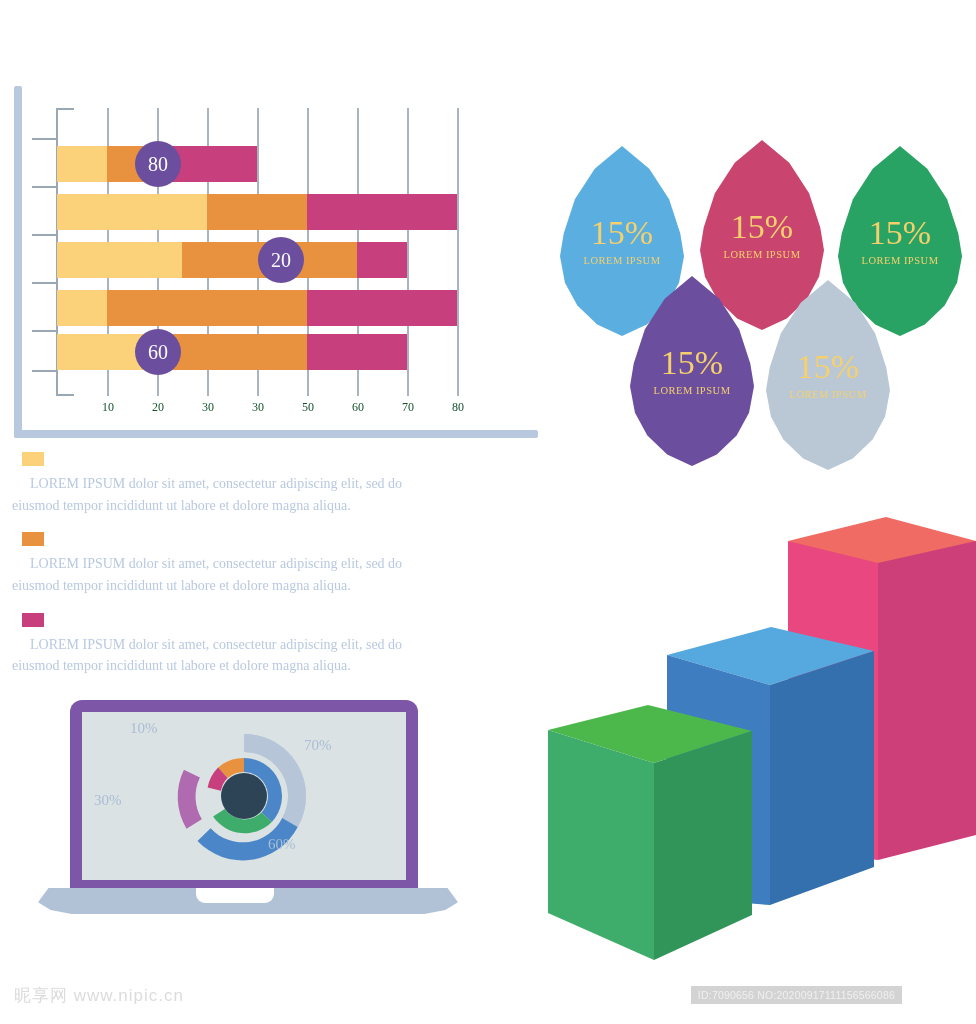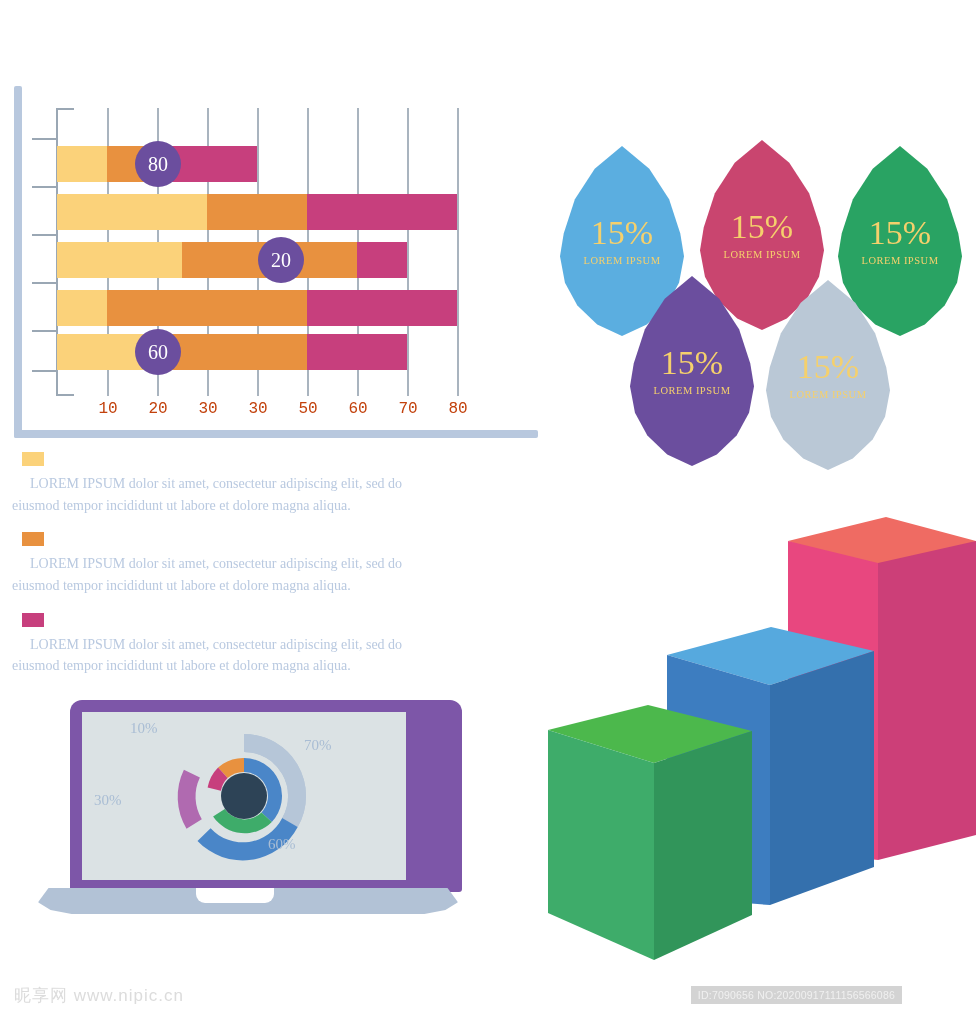--- a/index.html
+++ b/index.html
@@ -17,43 +17,43 @@
   .axis-spine{position:absolute;left:10px;top:0;width:2px;height:288px;background:#9aa7b4;}
   .spine-cap{position:absolute;left:10px;width:18px;height:2px;background:#9aa7b4;}
   .bar-row{position:absolute;height:36px;left:11px;}
   .seg{position:absolute;top:0;height:36px;}
   .seg.y{background:#fbd27a;}
   .seg.o{background:#e8913f;}
   .seg.m{background:#c73f7d;}
   .badge{position:absolute;width:46px;height:46px;border-radius:50%;background:#6b4e9e;
          color:#ffffff;display:flex;align-items:center;justify-content:center;
          font-size:20px;font-family:"Liberation Serif",serif;}
-  .xlabel{position:absolute;top:292px;font-size:16px;color:#c2410c;
-          transform:translateX(-50%);font-family:Liberation Mono, monospace;}
+  .xlabel{position:absolute;top:292px;font-size:12px;color:#14532d;
+          transform:translateX(-50%);font-family:Liberation Serif, serif;}
 
   
   #legend{position:absolute;left:12px;top:452px;width:430px;}
   .legend-item{margin-bottom:16px;}
   .swatch{width:22px;height:14px;display:block;margin-left:10px;}
   .legend-text{font-size:14px;line-height:1.55;color:#b9c9e0;
                margin:7px 0 0 0;text-indent:18px;font-family:"Liberation Serif",serif;}
 
   
   #petals{position:absolute;left:548px;top:138px;width:420px;height:330px;}
   .petal{position:absolute;width:124px;height:190px;
          display:flex;flex-direction:column;align-items:center;justify-content:center;
          clip-path:polygon(50% 0%,72% 12%,88% 28%,97% 46%,100% 58%,96% 72%,86% 84%,70% 94%,50% 100%,30% 94%,14% 84%,4% 72%,0% 58%,3% 46%,12% 28%,28% 12%);}
   .petal .pct{font-size:34px;color:#f5d06c;font-family:"Liberation Serif",serif;line-height:1;}
   .petal .cap{font-size:10.5px;color:#f5d06c;letter-spacing:.5px;margin-top:5px;
               font-family:"Liberation Serif",serif;}
 
   
   #laptop{position:absolute;left:38px;top:690px;width:420px;height:240px;}
   #lid{position:absolute;left:32px;top:10px;width:348px;height:192px;background:#7d56a8;
-       border-radius:12px 12px 3px 3px;padding-left:44px;}
+       border-radius:12px 12px 3px 3px;}
   #screen{position:absolute;left:12px;top:12px;width:324px;height:168px;background:#dbe2e4;}
   #base{position:absolute;left:0px;top:198px;width:420px;height:26px;background:#b2c2d6;
         border-radius:0 0 14px 14px;
         clip-path:polygon(2.5% 0%,97.5% 0%,100% 55%,97% 85%,92% 100%,8% 100%,3% 85%,0% 55%);}
   #notch{position:absolute;left:158px;top:198px;width:78px;height:15px;background:#ffffff;
          border-radius:0 0 9px 9px;}
   .donut-label{position:absolute;font-size:15px;color:#a9bdd4;font-family:"Liberation Serif",serif;}
 
   
   #bars3d{position:absolute;left:530px;top:505px;width:446px;height:455px;}

